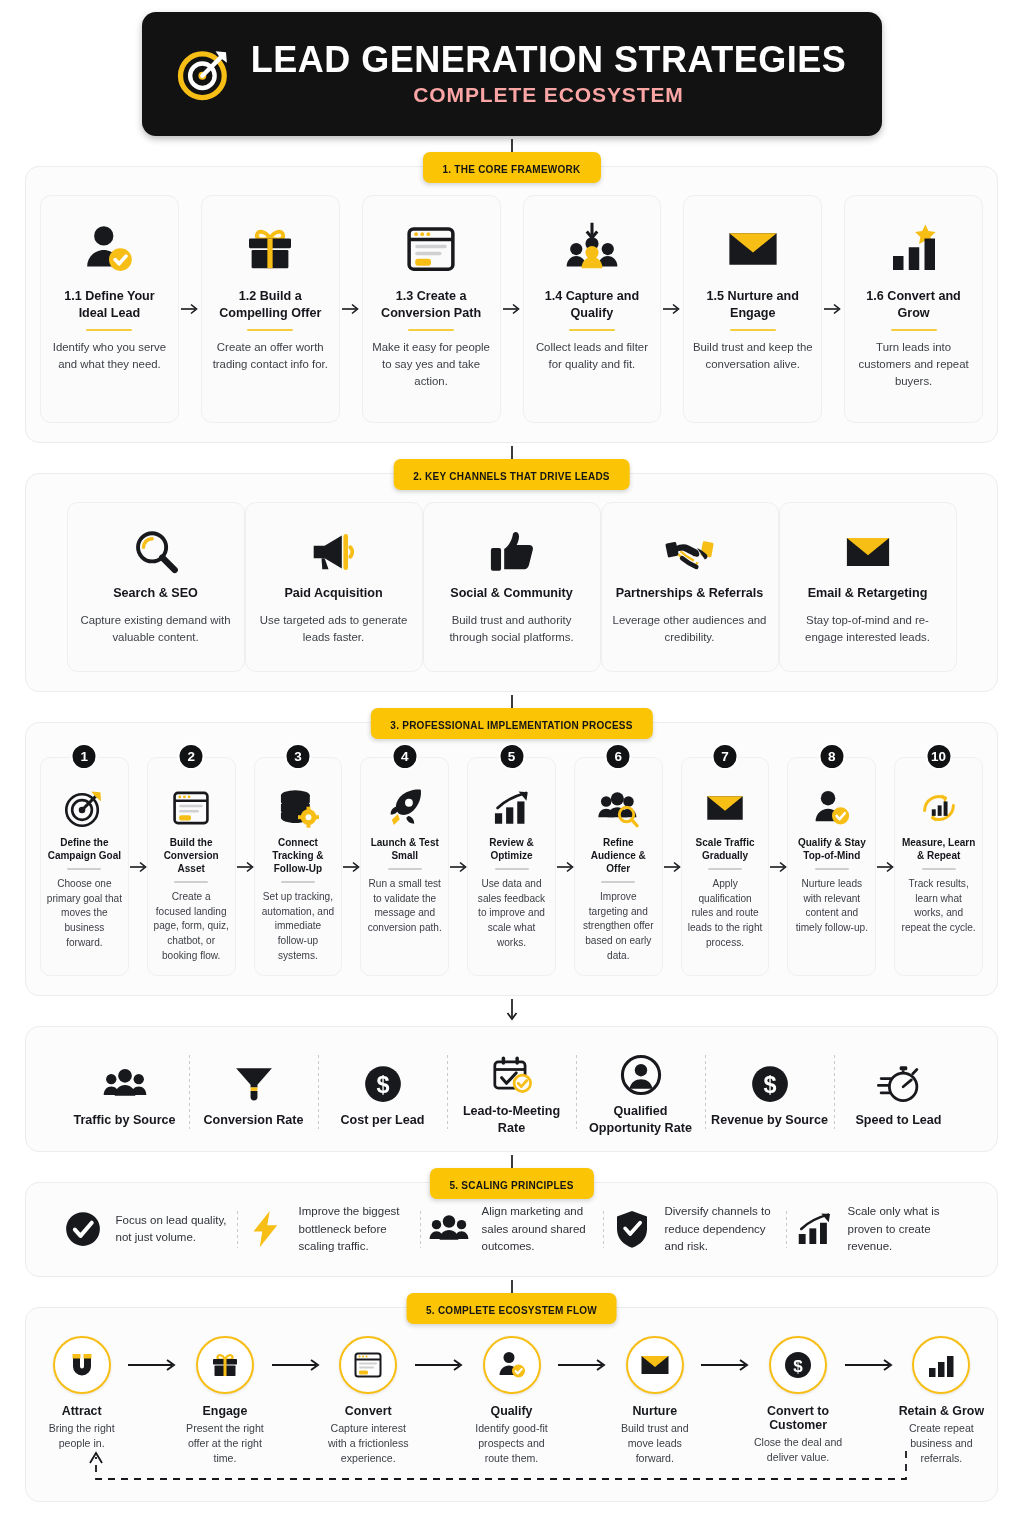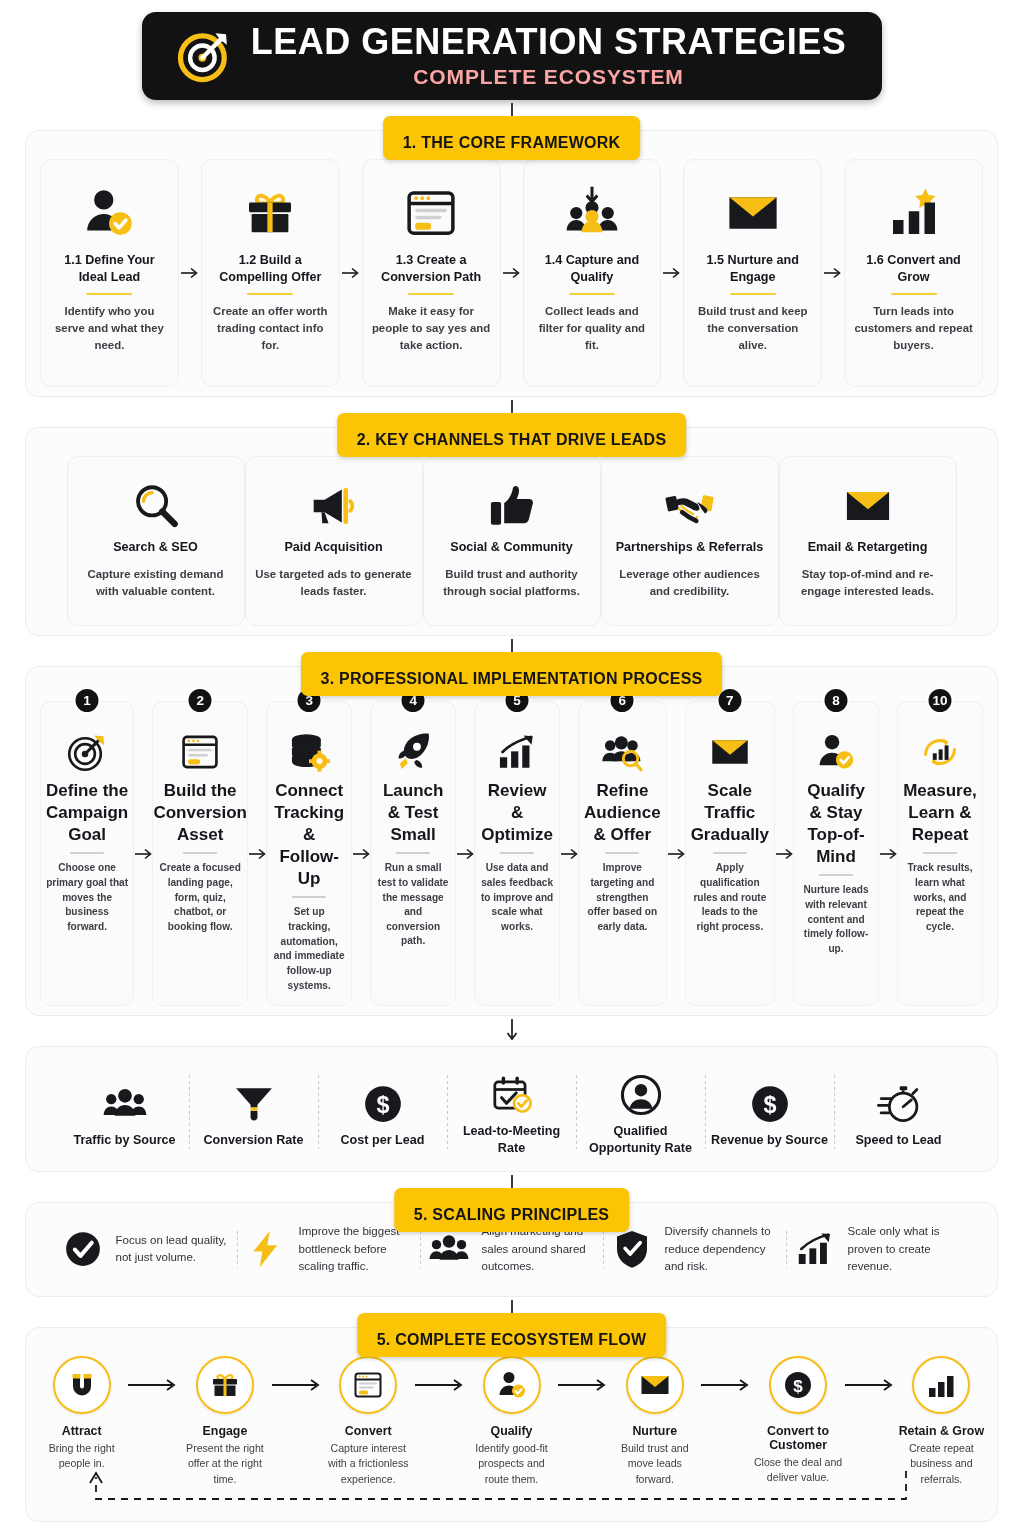--- a/index.html
+++ b/index.html
@@ -7,21 +7,21 @@
     width: 1023px;
     background: #ffffff;
     font-family: "Liberation Sans", sans-serif;
     color: #16181d;
   }
   body { padding: 0 0 10px 0; }
 
   
   .banner-wrap { padding: 12px 0 0 0; display:flex; justify-content:center; }
   .banner {
-    width: 740px; height: 88px;
+    width: 740px; height: 124px;
     background: #121212;
     border-radius: 14px;
     display: flex; align-items: center; justify-content: center; gap: 18px;
     box-shadow: 0 3px 7px rgba(0,0,0,.28);
   }
   .banner-text { display:flex; flex-direction:column; align-items:center; }
   .banner-title {
     color:#ffffff; font-size: 36px; font-weight: 700; letter-spacing: .5px; line-height: 1.05;
   }
   .banner-sub {
@@ -30,38 +30,38 @@
 
   
   .connector { display:flex; justify-content:center; height: 30px; align-items:center; }
   .connector svg { display:block; }
 
   
   .section { position: relative; margin: 0 25px; }
   .section-badge {
     position: absolute; top: -14px; left: 50%; transform: translateX(-50%);
     background:#FBC404; color:#151515;
-    font-size: 16px; font-weight: 700; letter-spacing: .25px;
-    padding: 18px 20px 8px; border-radius: 7px; white-space: nowrap;
+    font-size: 10px; font-weight: 700; letter-spacing: .25px;
+    padding: 12px 20px 8px; border-radius: 7px; white-space: nowrap;
     box-shadow: 0 2px 4px rgba(0,0,0,.16); z-index: 5;
   }
   .panel {
     background:#FCFCFC; border:1px solid #ECECEC; border-radius: 14px;
-    padding: 28px 14px 9px;
+    padding: 28px 14px 19px;
   }
 
   
   .row { display:flex; align-items:stretch; justify-content:center; }
   .card {
     background:#FBFBFB; border:1px solid #EFEFEF; border-radius: 11px;
     display:flex; flex-direction:column; align-items:center;
     padding: 14px 8px 16px; text-align:center;
   }
   .card-title { font-size: 12.6px; font-weight: 700; line-height: 1.34; color:#14161b; }
-  .card-desc  { font-size: 11.4px; font-weight: 700; line-height: 1.48; color:#3b3e45; }
+  .card-desc  { font-size: 11.4px; font-weight: 400; line-height: 1.48; color:#3b3e45; }
   .rule { width: 46px; height: 2px; background:#F5CE3E; margin: 7px 0 8px; border-radius:2px; }
   .rule-grey { width: 34px; height: 2px; background:#CFCFCF; margin: 6px 0 7px; border-radius:2px; }
   .icon-box { display:flex; align-items:center; justify-content:center; }
   .arrow { display:flex; align-items:center; justify-content:center; flex:0 0 auto; }
 
   
   .s1 .card { width: 146px; min-height: 228px; }
   .s1 .arrow { width: 22px; }
   .s1 .icon-box { height: 78px; }
 
@@ -77,21 +77,21 @@
               background:#FBFBFB; border:1px solid #F0F0F0; border-radius:10px;
               padding: 22px 5px 12px; text-align:center; }
   .s3 .arrow { width: 18px; }
   .badge-num {
     position:absolute; top:-15px; left:50%; transform:translateX(-50%);
     width: 27px; height: 27px; border-radius:50%; background:#111214; color:#fff;
     font-size: 13.5px; font-weight: 700; display:flex; align-items:center; justify-content:center;
     border: 2.5px solid #FFFFFF; z-index: 4;
   }
   .s3 .icon-box { height: 56px; }
-  .s3 .card-title { font-size: 17px; line-height:1.3; }
+  .s3 .card-title { font-size: 10px; line-height:1.3; }
   .s3 .card-desc { font-size: 10.1px; line-height:1.45; }
 
   
   .s4 .panel { padding: 20px 10px 14px; }
   .s4 .row { align-items: center; }
   .s4 .metric { width: 128px; display:flex; flex-direction:column; align-items:center; text-align:center; }
   .s4 .icon-box { height: 56px; }
   .s4 .m-label { font-size: 12.6px; font-weight:700; line-height:1.35; }
   .vdiv-dot { width:1px; align-self:stretch; margin: 8px 0;
               background-image: linear-gradient(#C9C9C9 58%, rgba(255,255,255,0) 0%);

